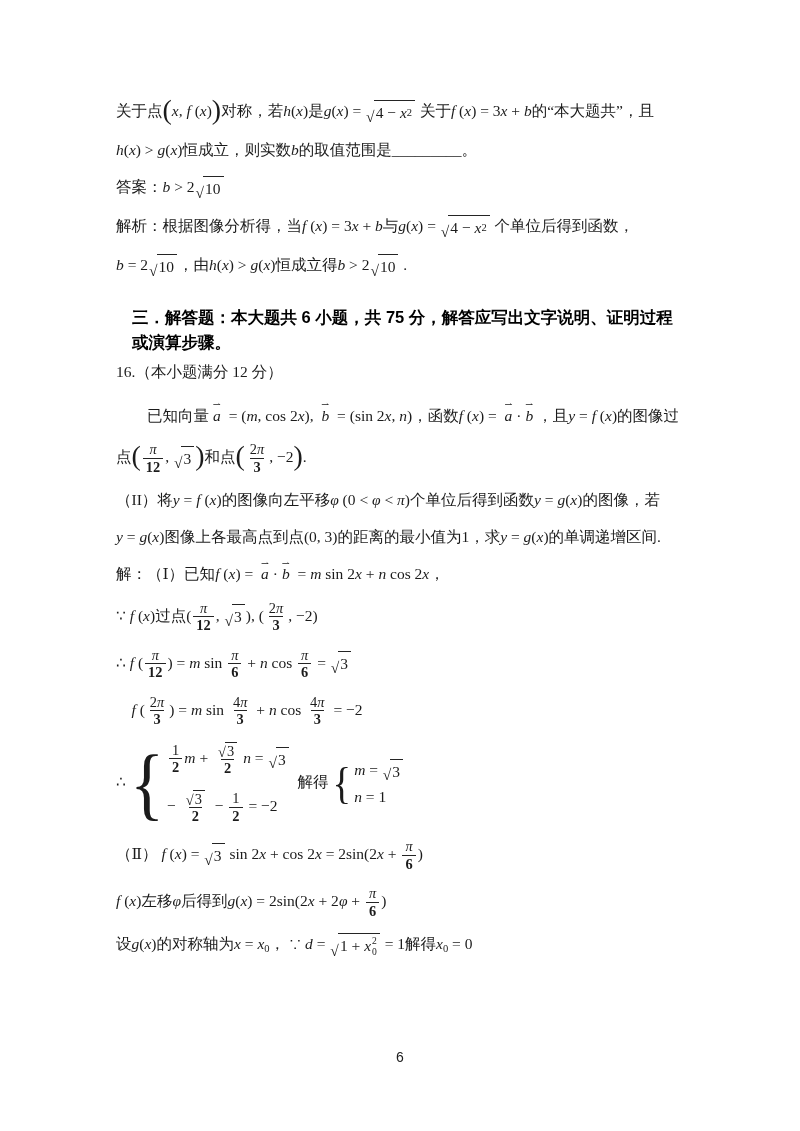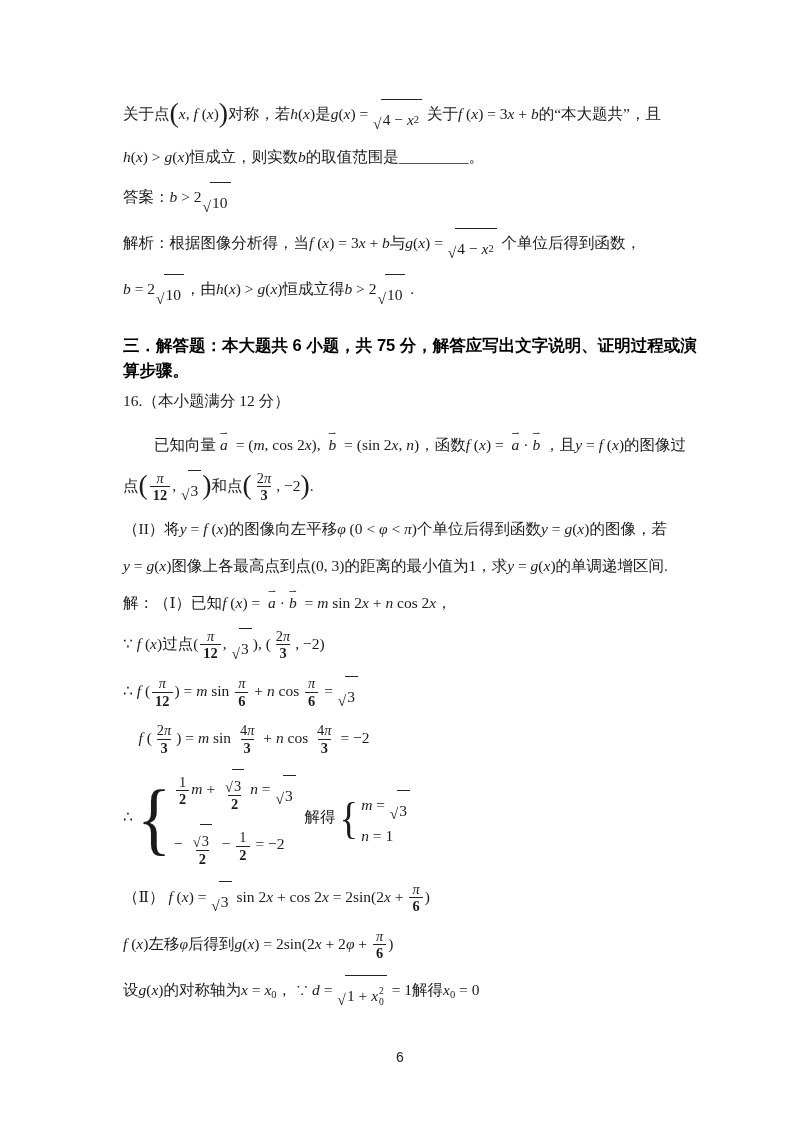--- a/index.html
+++ b/index.html
@@ -1,39 +1,39 @@
 <!DOCTYPE html>
 <html><head>
 <meta charset="utf-8">
 <style>
   html,body{margin:0;padding:0;background:#ffffff;}
   .page{
     position:relative;width:800px;height:1131px;background:#ffffff;
     font-family:"Liberation Serif","DejaVu Serif",serif;
     color:#1b1b1b;font-size:15.5px;overflow:hidden;
   }
-  .content{position:absolute;left:123px;top:86px;width:574px;}
+  .content{position:absolute;left:116px;top:86px;width:574px;}
   .line{margin:13px 0;line-height:1.55;}
   .line.heading{
     font-family:"Liberation Sans","DejaVu Sans",sans-serif;
-    font-weight:700;font-size:16.5px;color:#000;line-height:1.5;margin:26px 0 6px;
+    font-weight:700;font-size:16.5px;color:#000;line-height:1.5;margin:26px 16px 6px;
   }
   .line.item{margin:4px 0 20px;}
   .math-run,.text-run{white-space:pre-wrap;}
   .mi{font-style:italic;}
   .mr{font-style:normal;}
   
   .frac{display:inline-flex;flex-direction:column;align-items:center;vertical-align:middle;
         margin:0 2px;line-height:1.15;font-size:0.93em;text-align:center;}
   .frac .num{padding:0 3px;}
   .frac .den{border-top:1.3px solid #242424;padding:0 3px;font-weight:bold;}
   
   .sqrt{display:inline-flex;align-items:stretch;margin:0 1px;vertical-align:middle;}
   .sqrt .sign{align-self:flex-end;line-height:1.02;margin-right:-1px;font-style:normal;}
-  .sqrt .rad{border-top:1.3px solid #242424;padding:8px 3px 0 2px;display:inline-flex;align-items:center;text-align:center;}
+  .sqrt .rad{border-top:1.3px solid #242424;padding:0 3px 0 2px;display:inline-flex;align-items:center;text-align:center;}
   
   .vec{font-style:italic;position:relative;display:inline-block;margin:0 2px;padding:0 2px;}
   .vec::before{content:"⇀";position:absolute;top:-0.62em;left:50%;transform:translateX(-50%);
                font-size:0.62em;font-style:normal;}
   
   .sup{font-size:0.68em;vertical-align:0.55em;font-style:normal;}
   .sub{font-size:0.68em;vertical-align:-0.3em;font-style:normal;}
   .sswrap{display:inline-flex;align-items:center;}
   .ss{display:inline-flex;flex-direction:column;align-items:flex-start;font-size:0.62em;
       line-height:1.15;vertical-align:middle;margin-left:1px;font-style:normal;}

